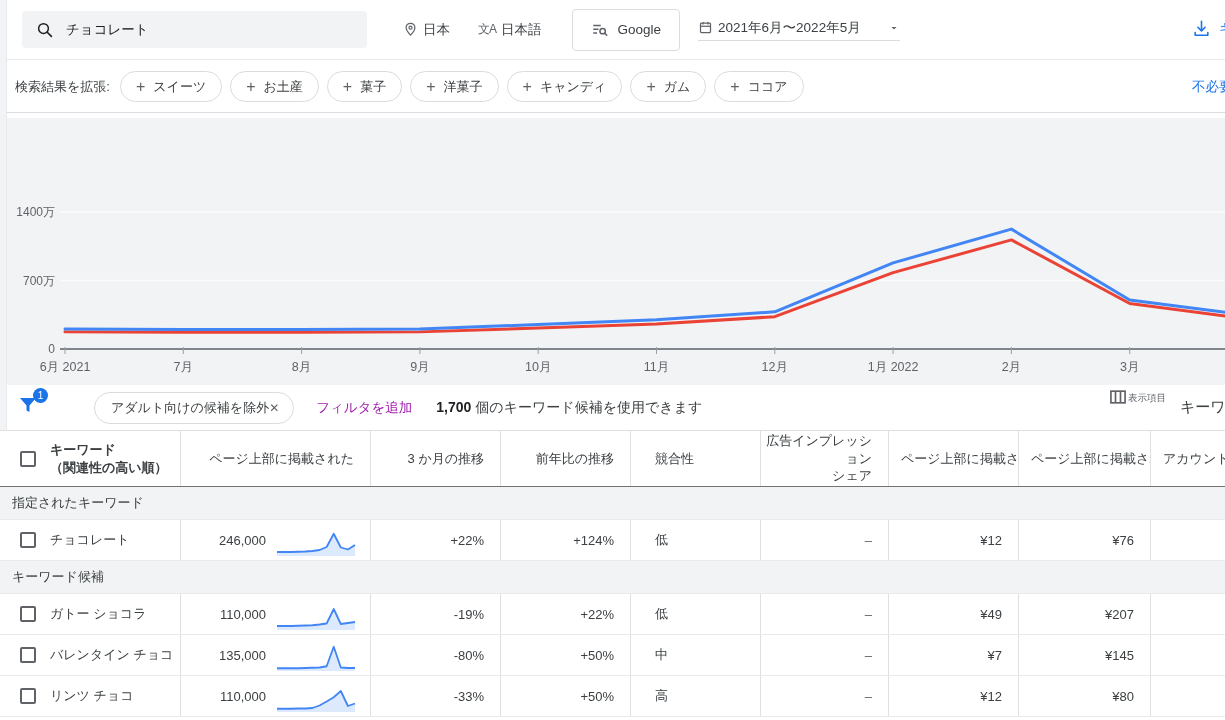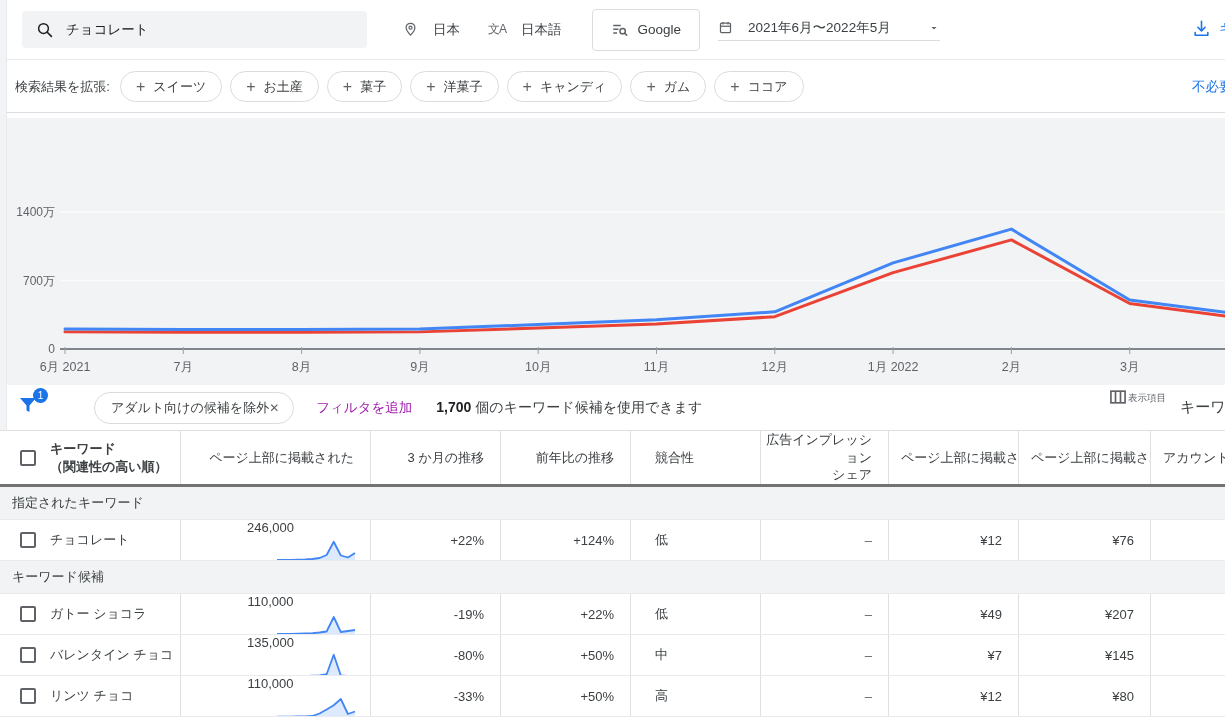--- a/index.html
+++ b/index.html
@@ -8,21 +8,21 @@
   .left-strip { position:absolute; left:0; top:0; width:7px; height:430px;
     background:#f1f3f4; border-right:1px solid #e8eaed; z-index:5; }
 
   
   .topbar { position:absolute; left:0; top:0; width:1225px; height:60px;
     display:flex; align-items:center; background:#fff; border-bottom:1px solid #e8eaed; }
   .search-box { margin-left:22px; width:345px; height:37px; background:#f1f3f4;
     border-radius:4px; display:flex; align-items:center; padding:0 12px 0 14px; cursor:text; }
   .search-box .q { margin-right:12px; flex:0 0 auto; display:flex; }
   .search-box span.val { font-size:13.5px; color:#202124; }
-  .tb-item { display:flex; align-items:center; gap:15px; font-size:13.5px; color:#3c4043; cursor:pointer; }
+  .tb-item { display:flex; align-items:center; gap:5px; font-size:13.5px; color:#3c4043; cursor:pointer; }
   .loc { margin-left:36px; }
   .lang { margin-left:28px; }
   .translate-glyph { font-size:12px; color:#5f6368; letter-spacing:-1px; }
   .network-box { margin-left:30px; height:42px; border:1px solid #dadce0; border-radius:4px;
     display:flex; align-items:center; gap:9px; padding:0 18px; font-size:13.5px; cursor:pointer; }
   .date { margin-left:18px; border-bottom:1px solid #dadce0; padding-bottom:3px; }
   .date .arrow { margin-left:22px; display:flex; }
   .download { position:absolute; left:1192px; top:19px; display:flex; align-items:center;
     gap:8px; color:#1a73e8; font-size:13.5px; white-space:nowrap; cursor:pointer; }
 
@@ -56,36 +56,36 @@
   .result-count b { font-weight:bold; color:#202124; margin-right:4px; }
   .columns-btn { position:absolute; left:1108px; top:2px; display:flex; flex-direction:row;
     align-items:center; cursor:pointer; }
   .columns-btn .lbl { font-size:9.5px; color:#5f6368; margin-top:2px; white-space:nowrap; }
   .view-selector { position:absolute; left:1180px; top:13px; font-size:15px; color:#3c4043;
     white-space:nowrap; cursor:pointer; }
 
   
   .table { position:absolute; left:0; top:430px; width:1225px; }
   .grid { display:grid; grid-template-columns:180px 190px 130px 130px 130px 128px 130px 132px 1fr; }
-  .thead { height:57px; border-top:1px solid #e0e0e0; border-bottom:3px solid #737373; background:#fff; }
+  .thead { height:57px; border-top:1px solid #e0e0e0; border-bottom:1px solid #737373; background:#fff; }
   .trow { height:41px; border-bottom:1px solid #e8eaed; background:#fff; }
   .c { display:flex; align-items:center; overflow:hidden; font-size:13px; color:#3c4043; }
   .c + .c { border-left:1px solid #e0e0e0; }
   .r { justify-content:flex-end; padding-right:16px; text-align:right; }
   .l { padding-left:24px; }
   .kwcell { padding-left:20px; gap:14px; }
   .thead .kwcell { font-weight:bold; }
   .thead .two { display:flex; flex-direction:column; line-height:1.35; }
   .thead .two.re { align-items:flex-end; }
   .clip { display:block; line-height:57px; padding-left:12px; white-space:nowrap; overflow:hidden; }
   .cb { flex:0 0 auto; width:16px; height:16px; border:2px solid #5f6368; border-radius:2px;
     background:#fff; cursor:pointer; }
   .srow { height:33px; display:flex; align-items:center; padding-left:12px; background:#f1f3f4;
     border-bottom:1px solid #e8eaed; font-size:13px; color:#3c4043; }
-  .volcell { padding-right:10px;flex-direction:column; }
+  .volcell { padding-right:10px; }
   .vol-num { flex:1; text-align:right; }
   .spark { flex:0 0 auto; margin-left:8px; margin-right:2px; align-self:flex-end; margin-bottom:3px; }
   .dash { color:#5f6368; }
 </style>
 </head>
 <body>
 
 <div class="left-strip"></div>
 
 <header class="topbar">

